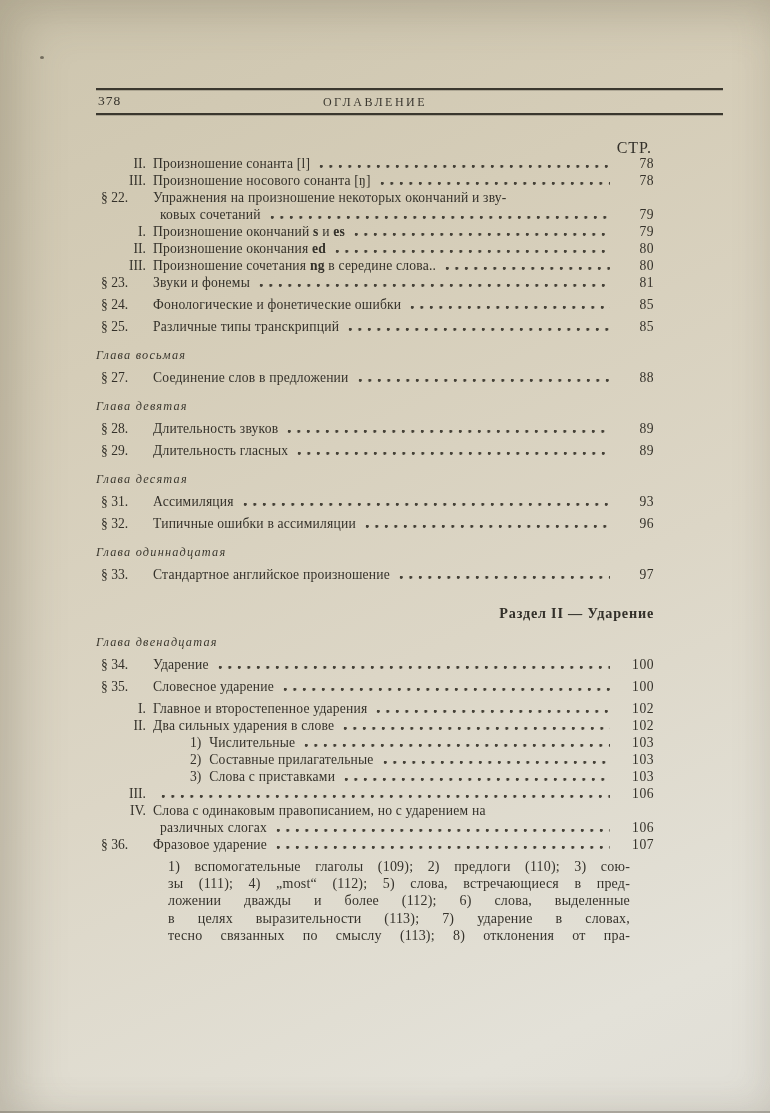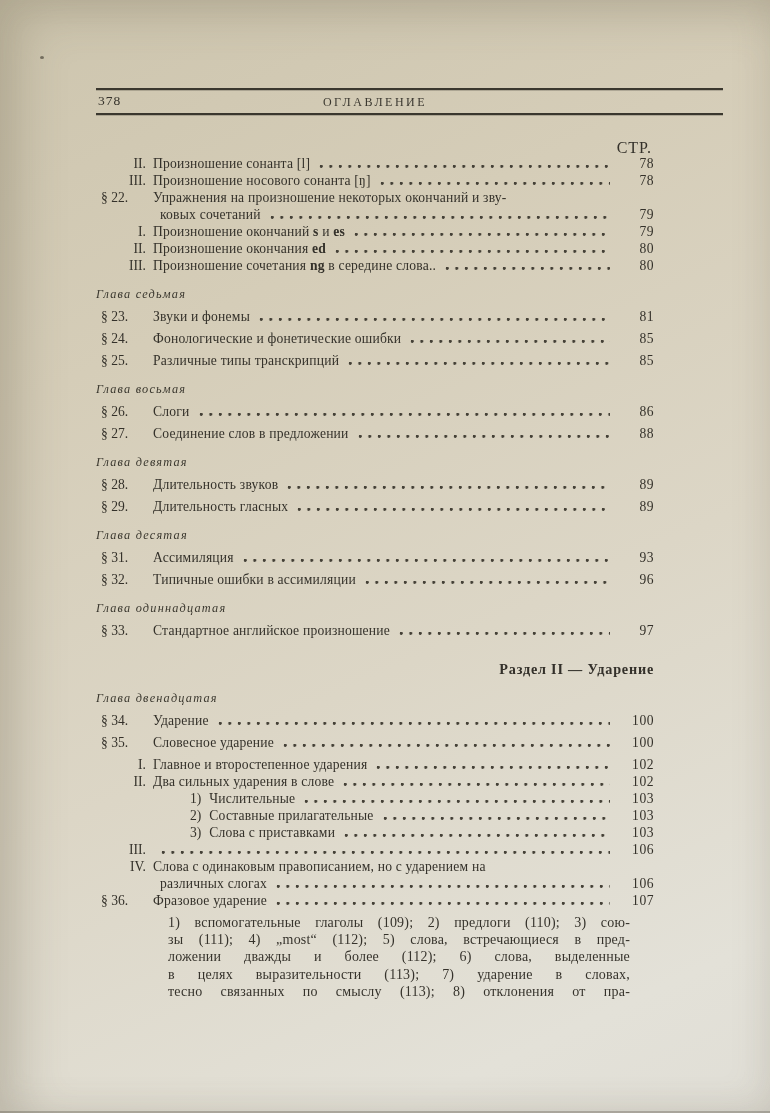--- a/index.html
+++ b/index.html
@@ -94,21 +94,20 @@
             <span class="page-col">80</span>
           </div>
           <div class="row roman">
             <span class="gutter roman">III.</span>
             <span class="text">Произношение сочетания <b>ng</b> в середине слова..</span>
             <span class="leader"></span>
             <span class="page-col">80</span>
           </div>
         </div>
         <div class="toc-group loose">
-          <div class="chapter-heading">Глава седьмая</div>
           <div class="row section">
             <span class="gutter section">§ 23.</span>
             <span class="text">Звуки и фонемы</span>
             <span class="leader"></span>
             <span class="page-col">81</span>
           </div>
           <div class="row section">
             <span class="gutter section">§ 24.</span>
             <span class="text">Фонологические и фонетические ошибки</span>
             <span class="leader"></span>
@@ -116,26 +115,20 @@
           </div>
           <div class="row section">
             <span class="gutter section">§ 25.</span>
             <span class="text">Различные типы транскрипций</span>
             <span class="leader"></span>
             <span class="page-col">85</span>
           </div>
         </div>
         <div class="toc-group loose">
           <div class="chapter-heading">Глава восьмая</div>
-          <div class="row section">
-            <span class="gutter section">§ 26.</span>
-            <span class="text">Слоги</span>
-            <span class="leader"></span>
-            <span class="page-col">86</span>
-          </div>
           <div class="row section">
             <span class="gutter section">§ 27.</span>
             <span class="text">Соединение слов в предложении</span>
             <span class="leader"></span>
             <span class="page-col">88</span>
           </div>
         </div>
         <div class="toc-group loose">
           <div class="chapter-heading">Глава девятая</div>
           <div class="row section">

